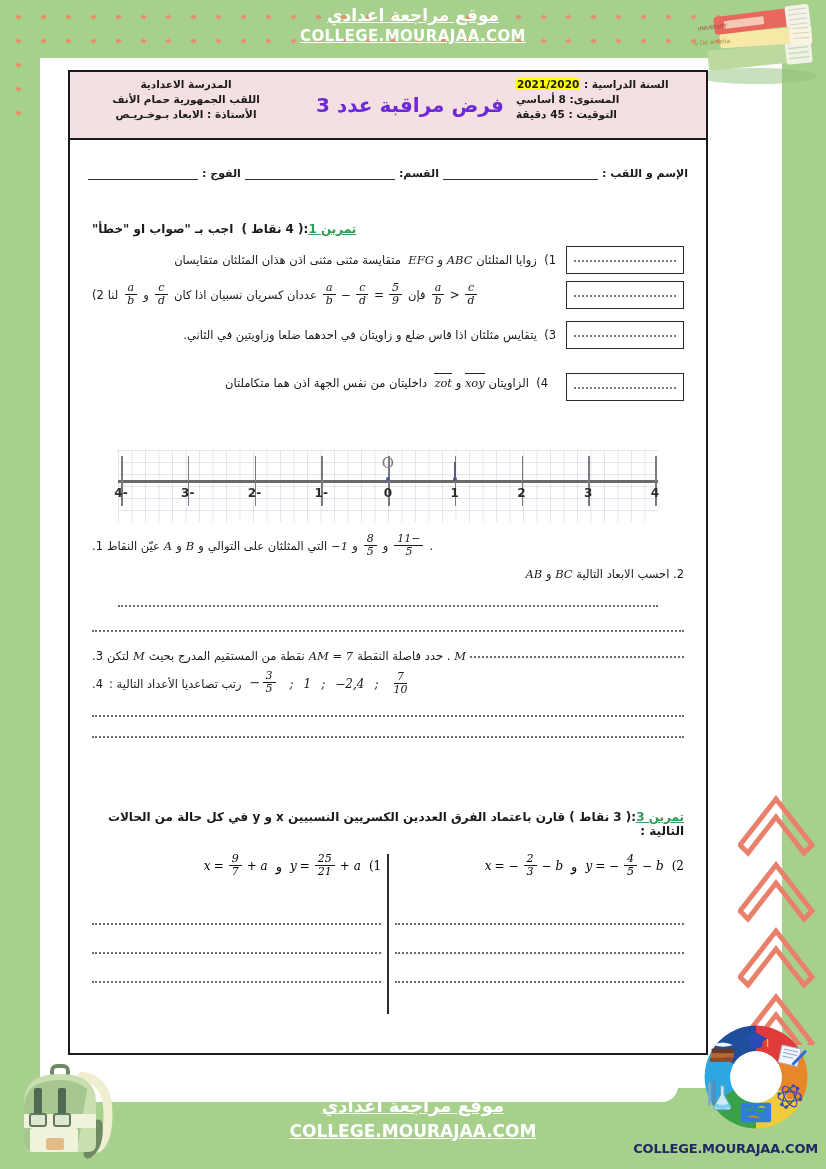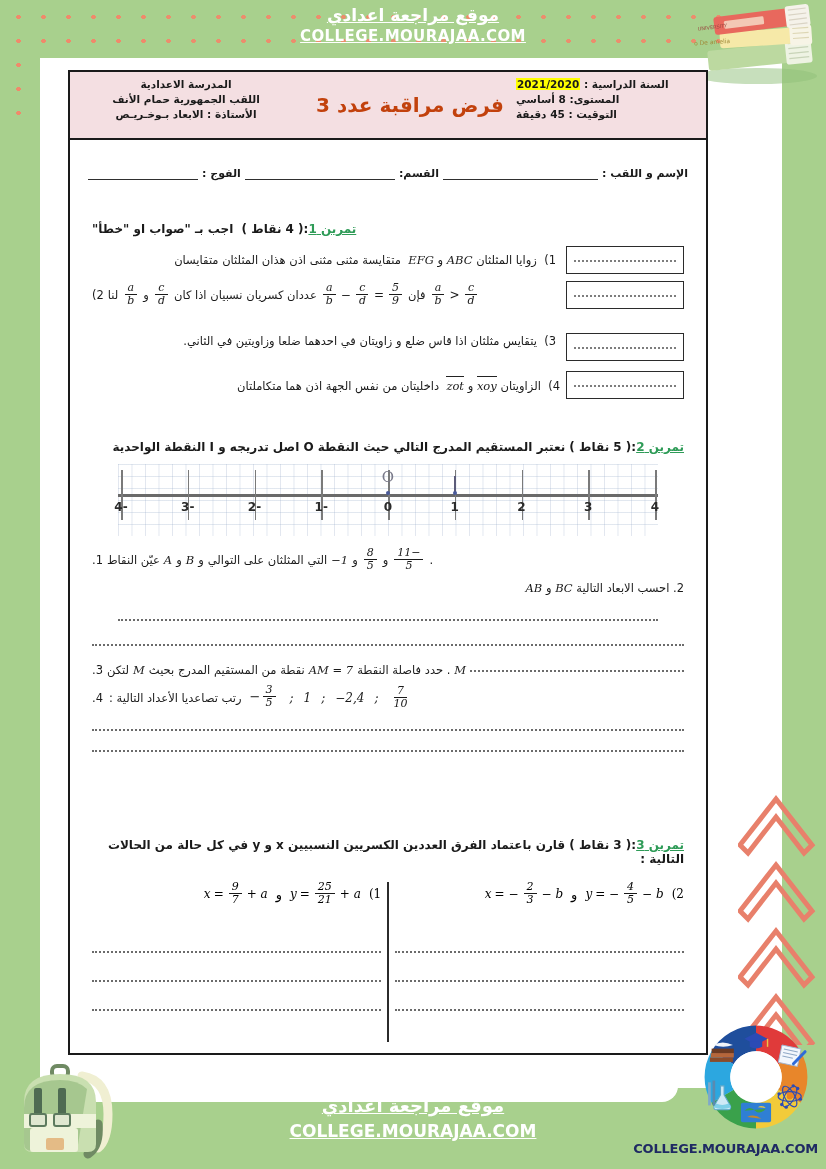--- a/index.html
+++ b/index.html
@@ -87,21 +87,21 @@
     position:absolute;left:0;top:0;width:100%;height:68px;
     background:#f4dfe2;border-bottom:2px solid #1a1a1a;box-sizing:border-box;
     display:flex;flex-direction:row;align-items:stretch;
   }
   .hdr-right{
     flex:0 0 232px;padding:5px 8px 0 0;text-align:center;
     font-size:10.5px;font-weight:bold;color:#1a1a1a;line-height:15px;
   }
   .hdr-mid{
     flex:1;display:flex;align-items:center;justify-content:center;
-    color:#c2410c;font-size:20px;font-weight:bold;
+    color:#6d28d9;font-size:20px;font-weight:bold;
   }
   .hdr-left{
     flex:0 0 190px;padding:5px 0 0 6px;text-align:left;
     font-size:10.5px;font-weight:bold;color:#1a1a1a;line-height:15px;
     direction:rtl;
   }
   .hl{background:#ffff00;padding:0 1px;}
 
   .idline{
     position:absolute;left:0;top:95px;width:100%;padding:0 18px;box-sizing:border-box;
@@ -406,55 +406,47 @@
             </span>
           <span>&gt;</span>
           <span class="frac">
               <span class="num">c</span>
               <span class="den">d</span>
             </span>
         </span>
       </div>
     </div>
 
-    <div style="display:flex;align-items:flex-start;gap:10px;margin-top:24px;">
+    <div style="display:flex;align-items:center;gap:10px;margin-top:12px;">
       <div class="answer-box">
           <div class="dots-in"></div>
         </div>
       <div class="q" style="flex:1;text-align:right;">
         <span>3)</span>&nbsp;
         <span>يتقايس مثلثان اذا قاس ضلع و زاويتان في احدهما ضلعا وزاويتين في الثاني.</span>
       </div>
     </div>
 
-    <div style="display:flex;align-items:center;gap:6px;margin-top:10px;">
+    <div style="display:flex;align-items:flex-start;gap:18px;margin-top:24px;">
       <div class="answer-box">
           <div class="dots-in"></div>
         </div>
       <div class="q" style="flex:1;text-align:right;">
         <span>4)</span>&nbsp;
         <span>الزاويتان</span>
         <span class="lt" style="border-top:1px solid #222;display:inline-block;padding-top:1px;">xoy</span>
         <span>و</span>
         <span class="lt" style="border-top:1px solid #222;display:inline-block;padding-top:1px;">zot</span>
         &nbsp;<span>داخليتان من نفس الجهة اذن هما متكاملتان</span>
       </div>
     </div>
   </div>
 
   <div style="position:absolute;left:0;top:368px;width:100%;padding:0 22px;box-sizing:border-box;">
 
-    <div class="ex-title" style="text-align:right;">
-      <span class="tag">تمرين 2</span><span>:( 5 نقاط )</span>
-      <span>نعتبر المستقيم المدرج التالي حيث النقطة</span>
-      <span class="lt">O</span>
-      <span>اصل تدريجه و</span>
-      <span class="lt">I</span>
-      <span>النقطة الواحدية</span>
-    </div>
 
     <div class="numline-wrap" style="margin-top:10px;">
       <div class="grid"></div>
       <div class="axis"></div>
       <div id="nl-ticks">
           <div class="tick" style="left: 3px; top: 6px; height: 50px;"></div>
           <div class="ticklbl" style="left: 3px;">-4</div>
           <div class="tick" style="left: 69.75px; top: 6px; height: 50px;"></div>
           <div class="ticklbl" style="left: 69.75px;">-3</div>
           <div class="tick" style="left: 136.5px; top: 6px; height: 50px;"></div>
@@ -544,21 +536,21 @@
         </span>
       </span>
     </div>
 
     <div class="dotted" style="margin:18px 0 0 0;"></div>
     <div class="dotted" style="margin:18px 0 0 0;"></div>
   </div>
 
   <div style="position:absolute;left:0;top:738px;width:100%;padding:0 22px;box-sizing:border-box;">
 
-    <div class="ex-title" style="margin-top:28px;">
+    <div class="ex-title" style="">
       <span class="tag">تمرين 3</span><span>:( 3 نقاط )</span>
       <span>قارن باعتماد الفرق العددين الكسريين النسبيين</span>
       <span class="lt">x</span>
       <span>و</span>
       <span class="lt">y</span>
       <span>في كل حالة من الحالات التالية :</span>
     </div>
 
     <div style="display:flex;flex-direction:row;align-items:stretch;margin-top:16px;height:160px;">
 

